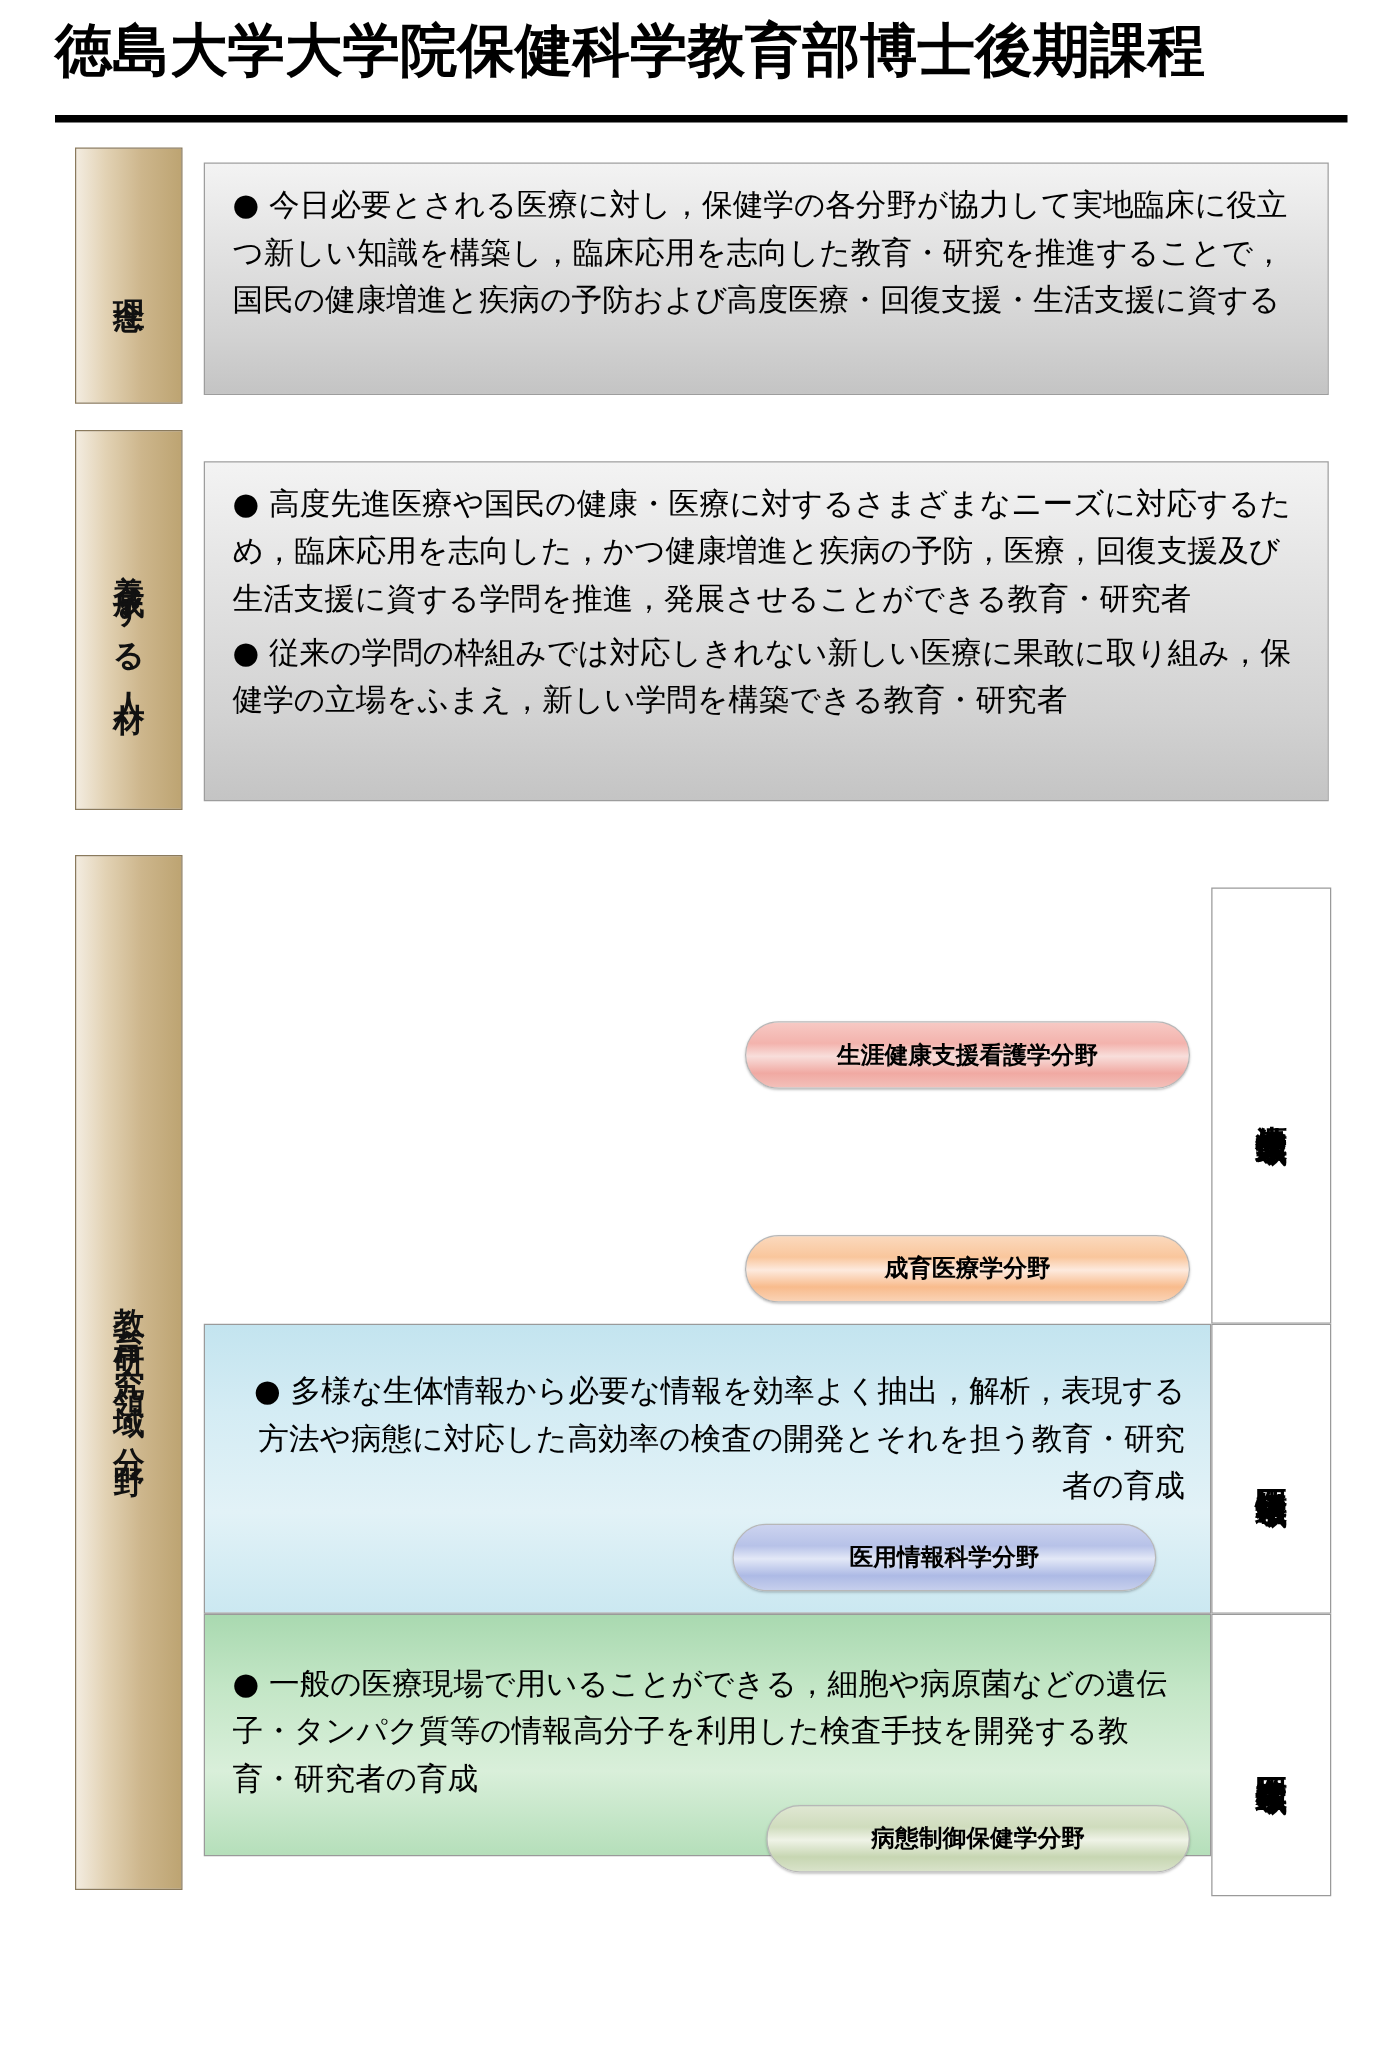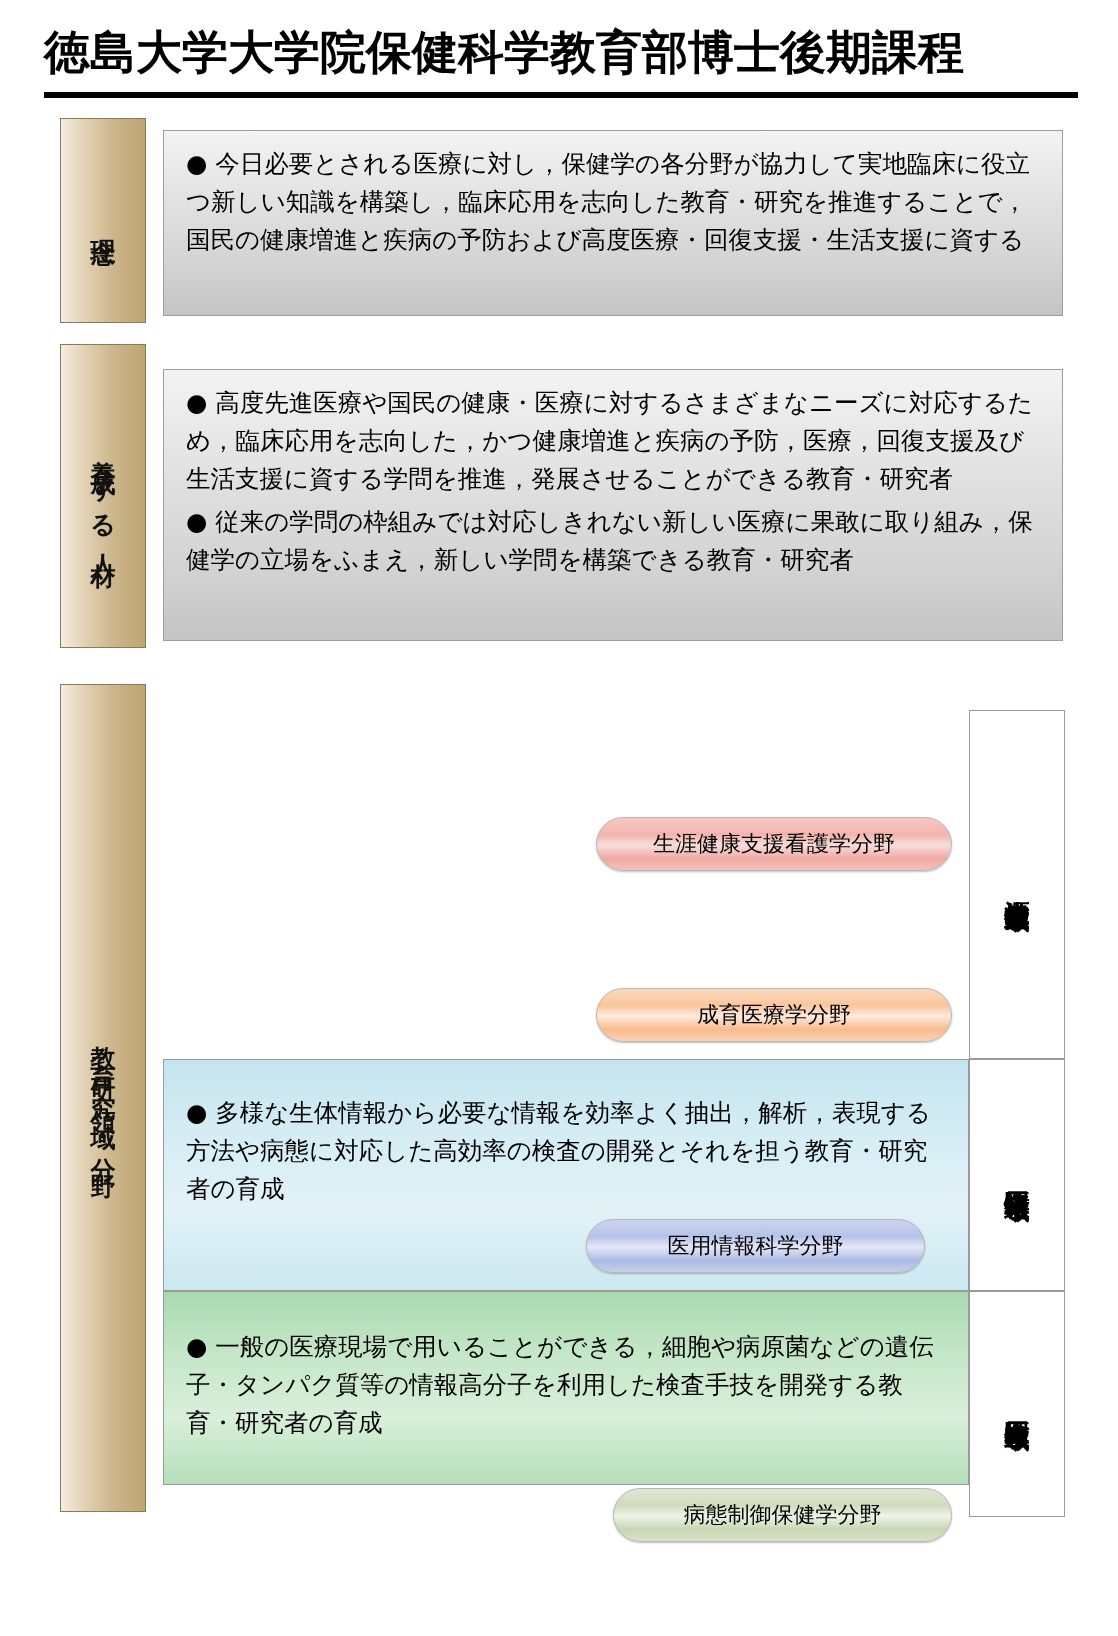--- a/index.html
+++ b/index.html
@@ -25,21 +25,20 @@
     position: absolute;
     left: 44px;
     top: 14px;
     width: 1030px;
     font-size: 46px;
     font-weight: bold;
     letter-spacing: 0px;
     line-height: 1.15;
     color: #000;
     white-space: nowrap;
-    margin-top: 12px;
   }
   .title-rule {
     position: absolute;
     left: 44px;
     top: 92px;
     width: 1034px;
     height: 6px;
     background: #000;
   }
 
@@ -94,20 +93,21 @@
     right: 20px;
     font-size: 24.5px;
     line-height: 1.55;
     color: #000;
   }
   .area-yellow {
     background: linear-gradient(to bottom, #fde9a9 0%, #fdf0c4 22%, #fdf6dd 55%, #fdecb5 100%);
   }
   .area-blue {
     background: linear-gradient(to bottom, #c3e4ef 0%, #d4ecf4 30%, #e2f2f7 65%, #cbe8f1 100%);
+    text-align: right;
   }
   .area-green {
     background: linear-gradient(to bottom, #a9d9b0 0%, #c3e6c6 30%, #d9efda 65%, #b5dfba 100%);
   }
 
   
   .vstrip {
     position: absolute;
     box-sizing: border-box;
     border: 1px solid #9a9a9a;
@@ -126,37 +126,36 @@
   
   .pill {
     position: absolute;
     box-sizing: border-box;
     height: 54px;
     border-radius: 27px / 27px;
     border: 1px solid #b7b7b7;
     display: flex;
     align-items: center;
     justify-content: center;
-    font-size: 22px;
-    font-weight: normal;
+    font-size: 19px;
+    font-weight: bold;
     color: #000;
     box-shadow: 0 1px 2px rgba(0,0,0,0.25);
   }
   .pill-pink {
     background: linear-gradient(to bottom, #f7c9c4 0%, #f3b3ad 32%, #f8dedb 52%, #f0a9a2 78%, #f3c0ba 100%);
   }
   .pill-orange {
     background: linear-gradient(to bottom, #fbd9bd 0%, #f9c69c 32%, #fdeade 52%, #f8bb8c 78%, #fad3b6 100%);
   }
   .pill-violet {
     background: linear-gradient(to bottom, #ccd3ef 0%, #b7c2e8 32%, #e3e8f7 52%, #adbae5 78%, #c6cfec 100%);
   }
   .pill-lgreen {
     background: linear-gradient(to bottom, #dfe7d2 0%, #cfdcbd 32%, #eff3e7 52%, #c7d6b2 78%, #d9e3ca 100%);
-    margin-top: 44px;
   }
 </style>
 </head>
 <body>
 
 <div id="page">
 
   <div class="title">徳島大学大学院保健科学教育部博士後期課程</div>
   <div class="title-rule"></div>
 

